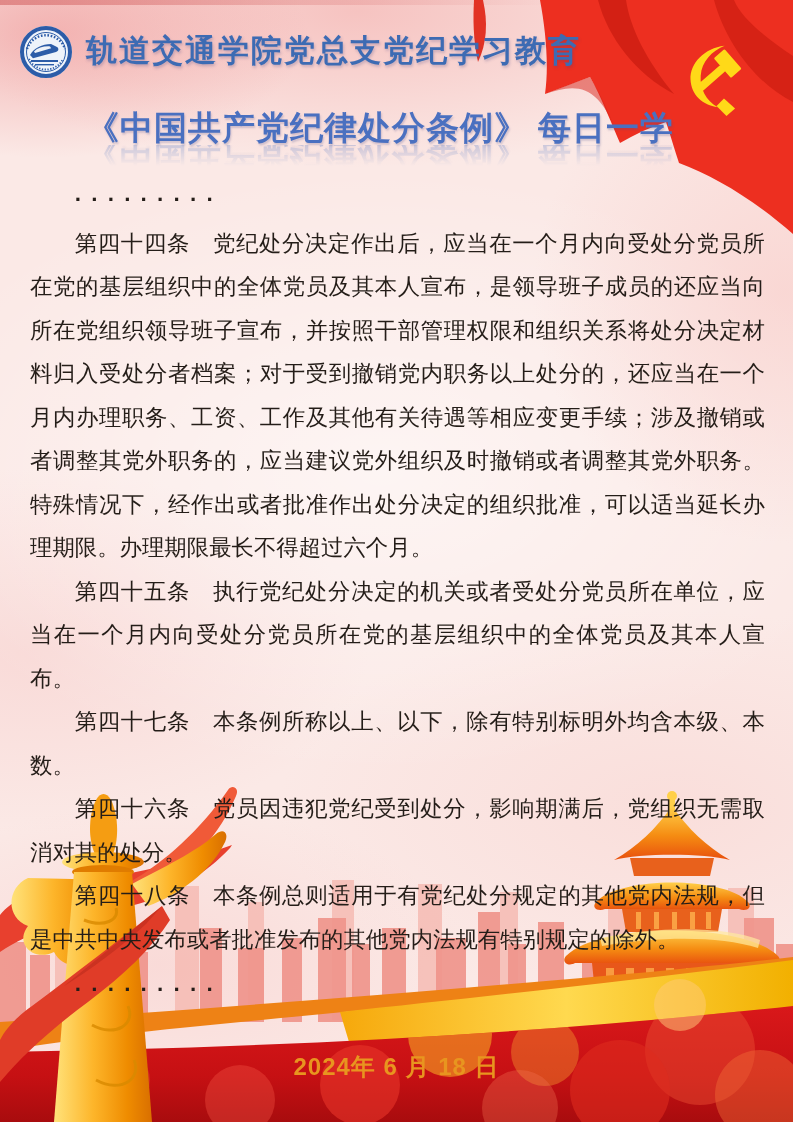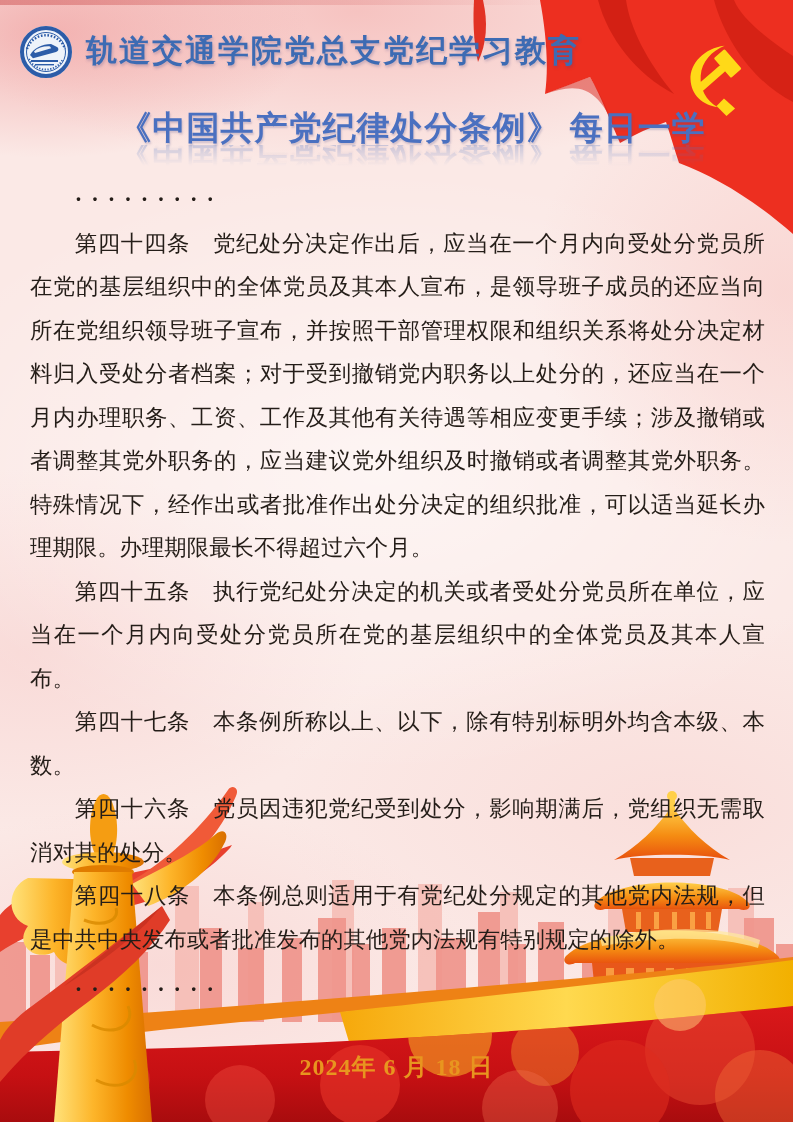--- a/index.html
+++ b/index.html
@@ -7,32 +7,32 @@
     position:relative;width:793px;height:1122px;overflow:hidden;
     background-color:#fbe9e6;
     background-image:
       radial-gradient(ellipse 420px 200px at 6% 3%, rgba(238,148,148,.6), transparent 62%),
       radial-gradient(ellipse 650px 240px at 45% 1%, rgba(242,164,162,.55), transparent 65%),
       radial-gradient(ellipse 420px 420px at 99% 26%, rgba(248,198,194,.5), transparent 60%),
       radial-gradient(ellipse 700px 420px at 48% 42%, rgba(255,255,255,.55), transparent 72%),
       radial-gradient(ellipse 520px 280px at 4% 58%, rgba(246,196,194,.4), transparent 65%),
       radial-gradient(ellipse 640px 320px at 85% 72%, rgba(247,202,198,.35), transparent 62%),
       radial-gradient(ellipse 500px 260px at 20% 86%, rgba(246,192,190,.35), transparent 62%);
-    font-family:Liberation Serif, serif;
+    font-family:Liberation Sans, sans-serif;
   }
   .top-edge{position:absolute;left:0;top:0;width:70%;height:5px;
     background:linear-gradient(to right, rgba(205,80,80,.5), rgba(205,80,80,0));z-index:1;}
   .decor{position:absolute;left:0;top:0;z-index:1;}
   .header{position:absolute;left:18px;top:22px;z-index:3;display:flex;align-items:center;}
   .logo{width:56px;height:56px;margin-right:12px;margin-top:2px;}
   .org-title{
     font-size:31px;font-weight:700;color:#3d6bb3;letter-spacing:2px;white-space:nowrap;
     text-shadow:1px 2px 3px rgba(70,70,130,.28);
   }
-  .doc-title-wrap{position:absolute;left:0;top:106px;width:760px;z-index:3;text-align:center;padding-left:32px;}
+  .doc-title-wrap{position:absolute;left:0;top:106px;width:760px;z-index:3;text-align:center;}
   .doc-title{
     font-size:33px;font-weight:900;color:#4a70c0;letter-spacing:1px;white-space:nowrap;
     text-shadow:1px 2px 2px rgba(80,80,140,.25);
   }
   .reflection{
     transform:scaleY(-1);opacity:.3;margin-top:-6px;height:30px;overflow:hidden;
     -webkit-mask-image:linear-gradient(to bottom, transparent 30%, rgba(0,0,0,.9) 100%);
     mask-image:linear-gradient(to bottom, transparent 30%, rgba(0,0,0,.9) 100%);
   }
   .content{

